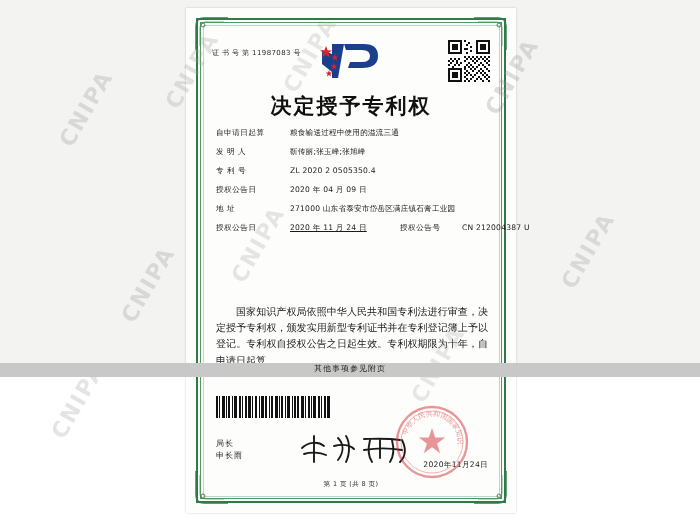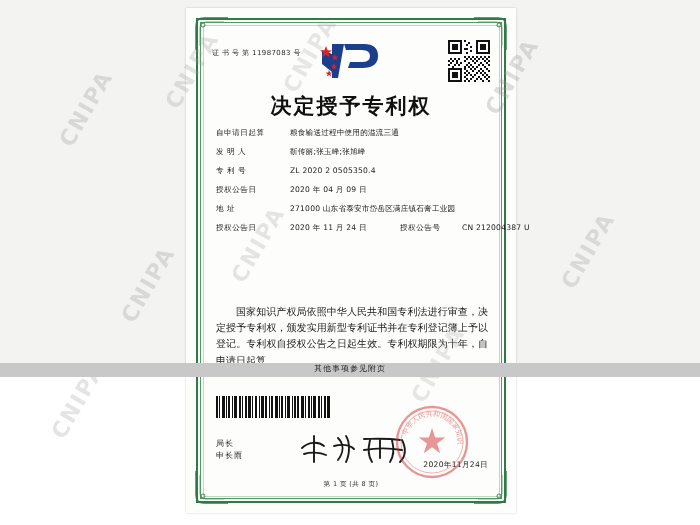--- a/index.html
+++ b/index.html
@@ -450,21 +450,21 @@
       <div class="row">
         <div class="lab">授权公告日</div>
         <div class="val">2020 年 04 月 09 日</div>
       </div>
       <div class="row">
         <div class="lab">地 址</div>
         <div class="val">271000 山东省泰安市岱岳区满庄镇石膏工业园</div>
       </div>
       <div class="row two">
         <div class="lab">授权公告日</div>
-        <div class="val" style="width:110px;flex:0 0 110px;">2020 年 11 月 24 日</div>
+        <div class="val" style="width:110px;flex:0 0 110px;text-decoration:underline;">2020 年 11 月 24 日</div>
         <div class="lab2">授权公告号</div>
         <div class="val">CN 212004387 U</div>
       </div>
     </div>
 
     <div class="paras">
       <p>国家知识产权局依照中华人民共和国专利法进行审查，决定授予专利权，颁发实用新型专利证书并在专利登记簿上予以登记。专利权自授权公告之日起生效。专利权期限为十年，自申请日起算。</p>
     </div>
 
     <div class="barcode">

